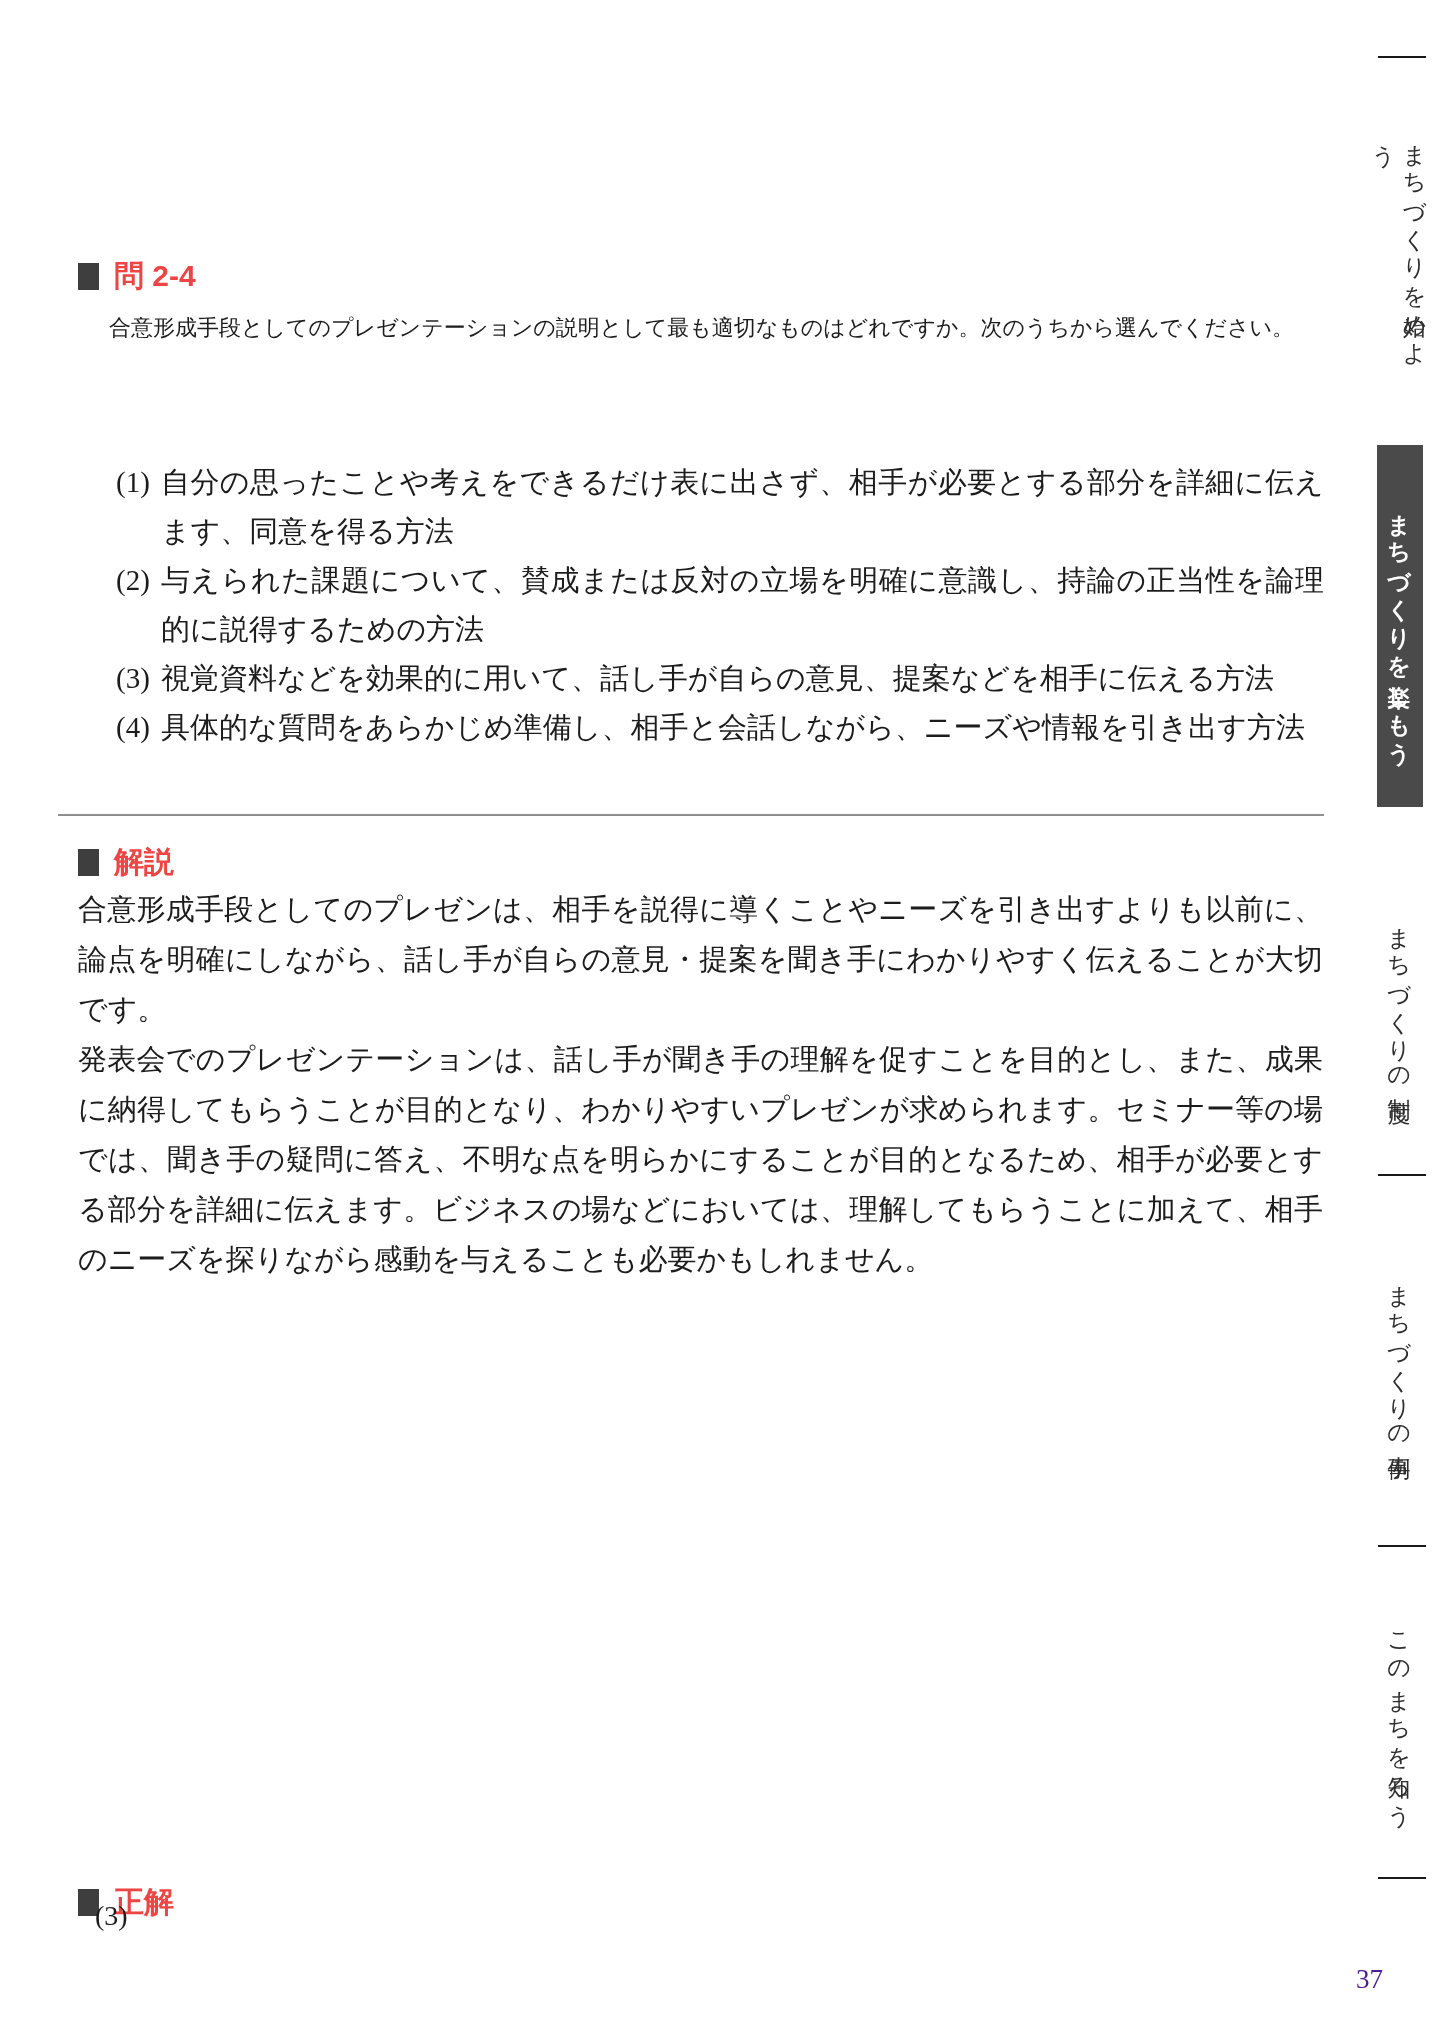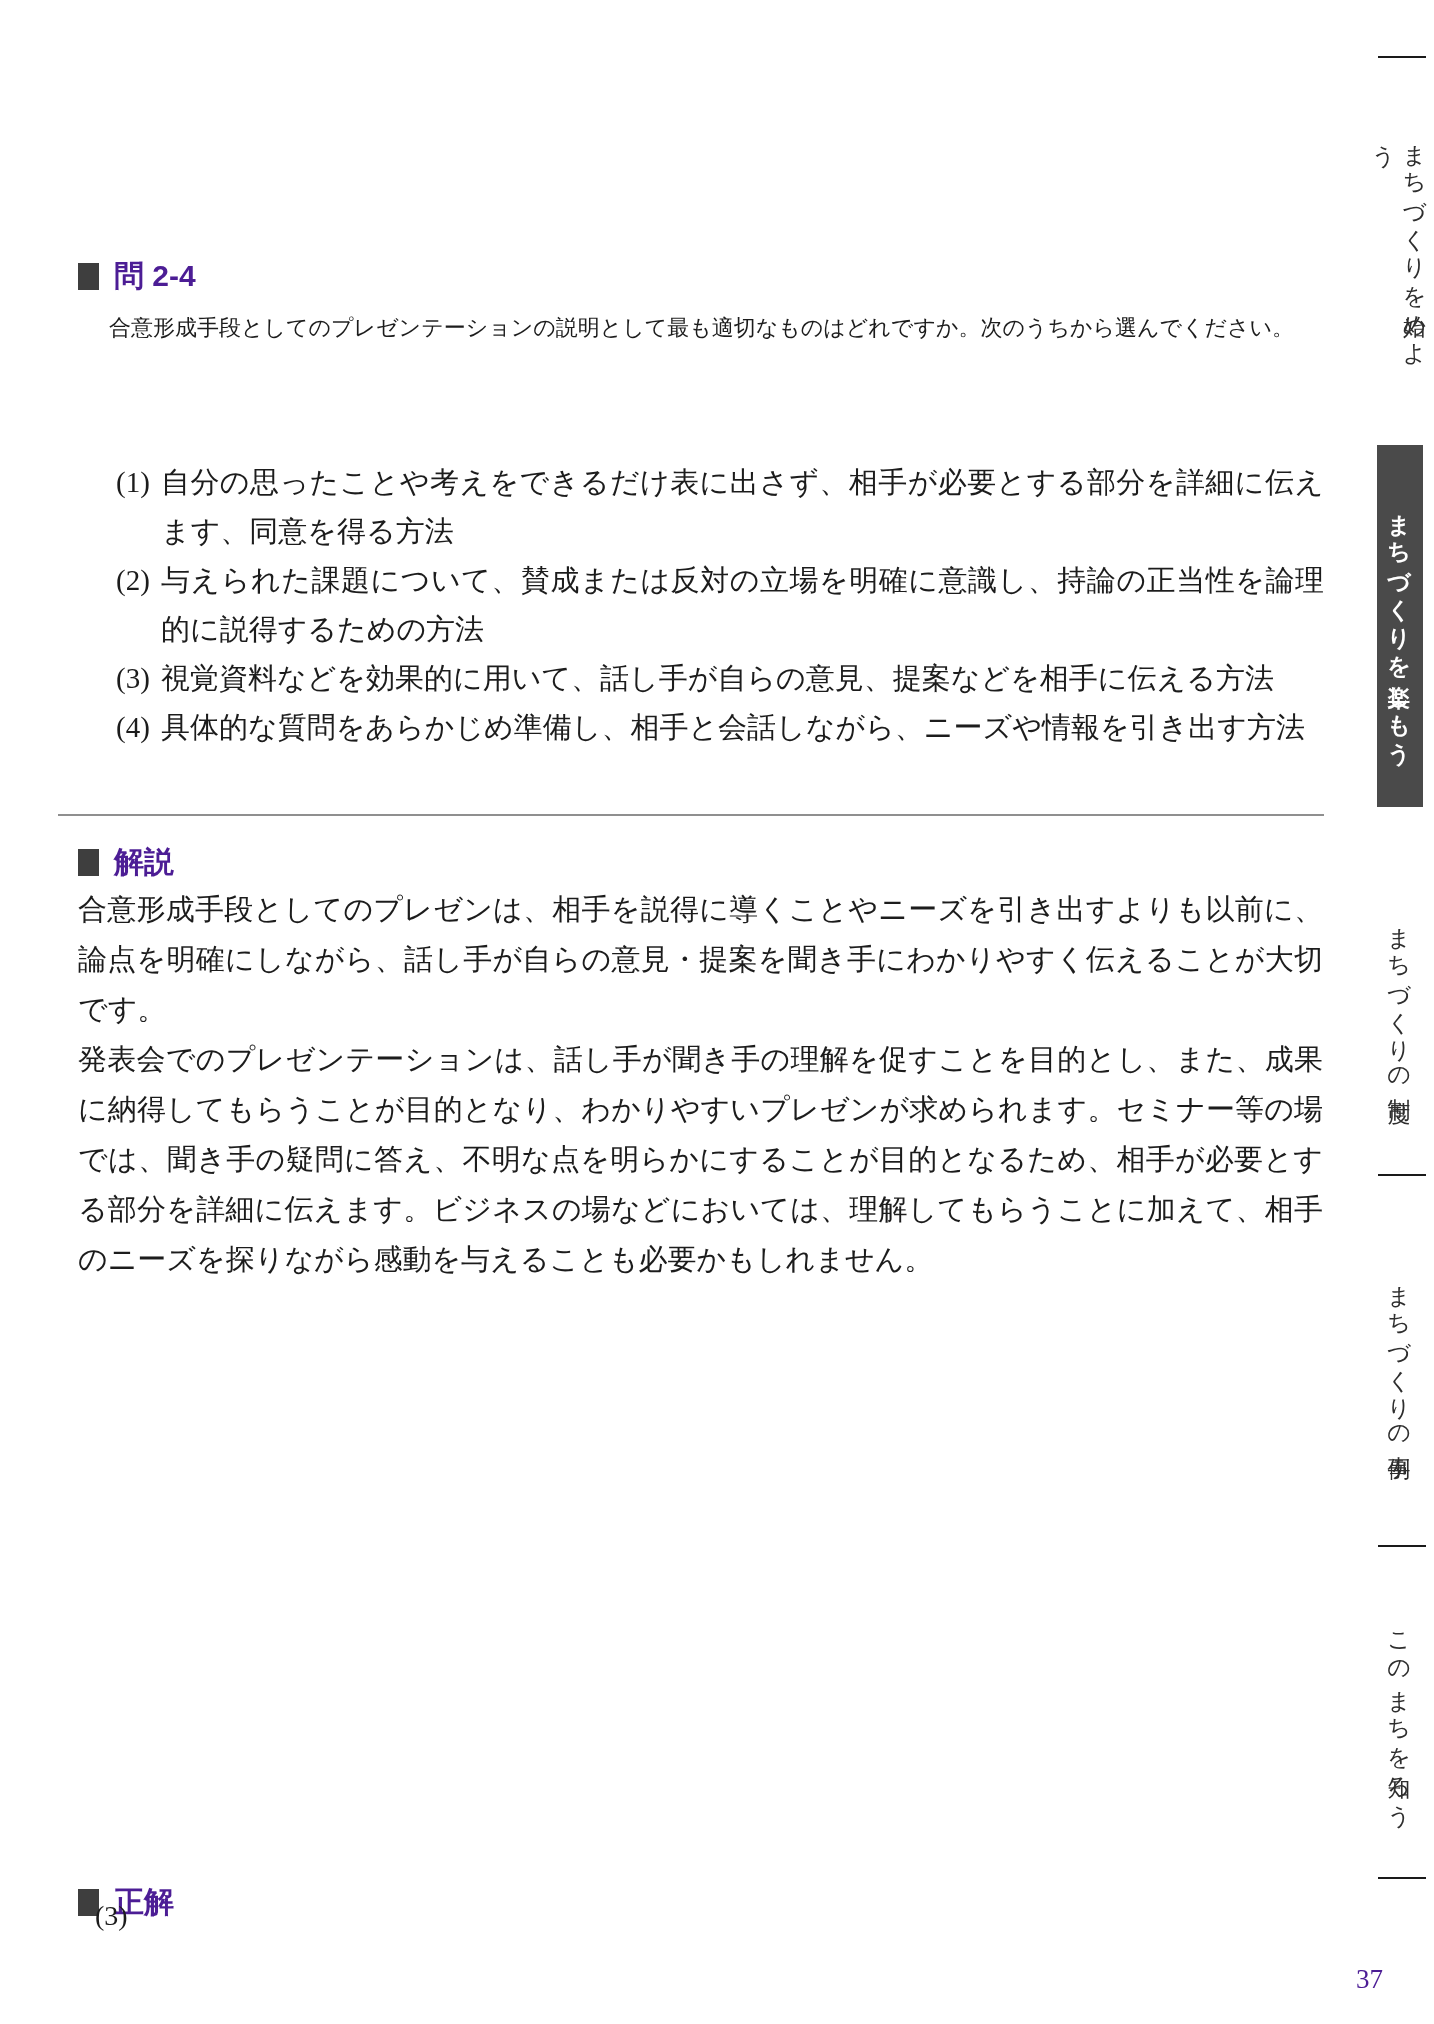--- a/index.html
+++ b/index.html
@@ -15,21 +15,21 @@
   }
   .sec-header {
     position: absolute;
     left: 78px;
     display: flex;
     align-items: center;
     gap: 15px;
     font-family: "Liberation Sans", "DejaVu Sans", sans-serif;
     font-weight: bold;
     font-size: 30px;
-    color: #4c1d95;
+    color: #ef4444;
   }
   .marker {
     width: 21px;
     height: 27px;
     background: #3e3e3e;
     flex: none;
   }
   .q-lead {
     position: absolute;
     left: 78px;

